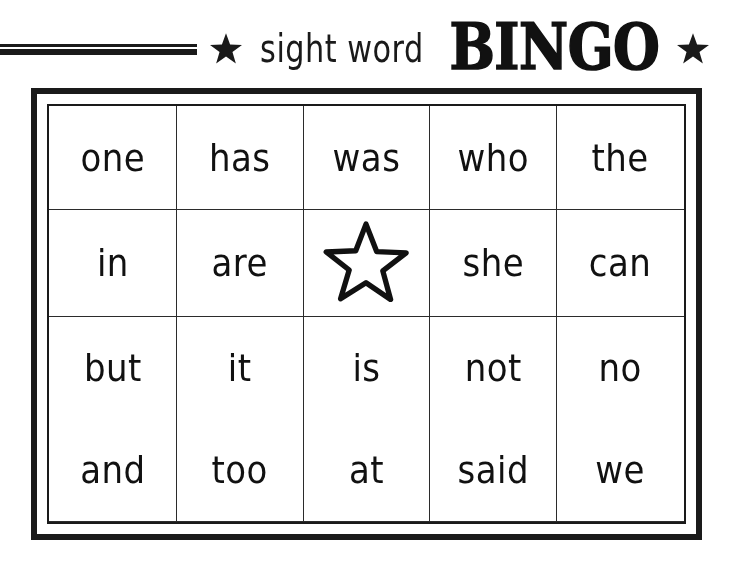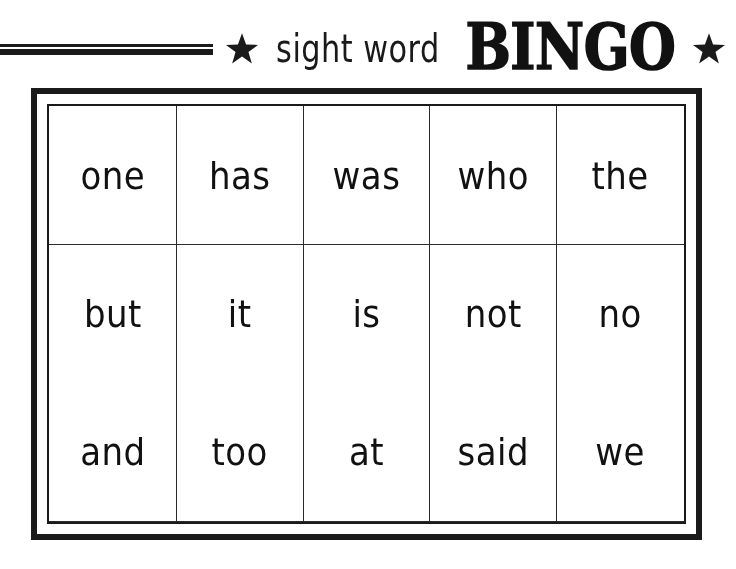--- a/index.html
+++ b/index.html
@@ -26,21 +26,21 @@
   
   #header {
     position: absolute;
     left: 0;
     top: 8px;
     width: 736px;
     height: 78px;
     display: flex;
     align-items: center;
     justify-content: flex-end;
-    padding-right: 10px;
+    padding-right: 26px;
     box-sizing: border-box;
   }
 
   
   .rule-group {
     flex: 0 0 auto;
     width: 245px;
     margin-right: 12px;
     margin-top: 4px;
   }
@@ -186,20 +186,33 @@
 
           <tr>
             <td class="edge-top edge-left"><span class="cell-word">one</span></td>
             <td class="edge-top"><span class="cell-word">has</span></td>
             <td class="edge-top"><span class="cell-word">was</span></td>
             <td class="edge-top"><span class="cell-word">who</span></td>
             <td class="edge-top edge-right"><span class="cell-word">the</span></td>
           </tr>
 
 
+          <tr>
+            <td class="edge-left"><span class="cell-word">in</span></td>
+            <td><span class="cell-word">are</span></td>
+            <td>
+              <span class="free-star">
+                <svg width="86" height="82" viewBox="0 0 104 100">
+                  <path d="M52 5 L65 38.5 L101 40 L72.5 62 L82 97 L52 76.5 L21 96 L31.5 61 L3.5 39 L39.5 37.5 Z" fill="#ffffff" stroke="#111111" stroke-width="6.5" stroke-linejoin="round" stroke-linecap="round"></path>
+                </svg>
+              </span>
+            </td>
+            <td><span class="cell-word">she</span></td>
+            <td class="edge-right"><span class="cell-word">can</span></td>
+          </tr>
 
           <tr>
             <td class="edge-bottom edge-left"><span class="cell-word">but</span></td>
             <td class="edge-bottom"><span class="cell-word">it</span></td>
             <td class="edge-bottom"><span class="cell-word">is</span></td>
             <td class="edge-bottom"><span class="cell-word">not</span></td>
             <td class="edge-bottom edge-right"><span class="cell-word">no</span></td>
           </tr>
 
           <tr>

